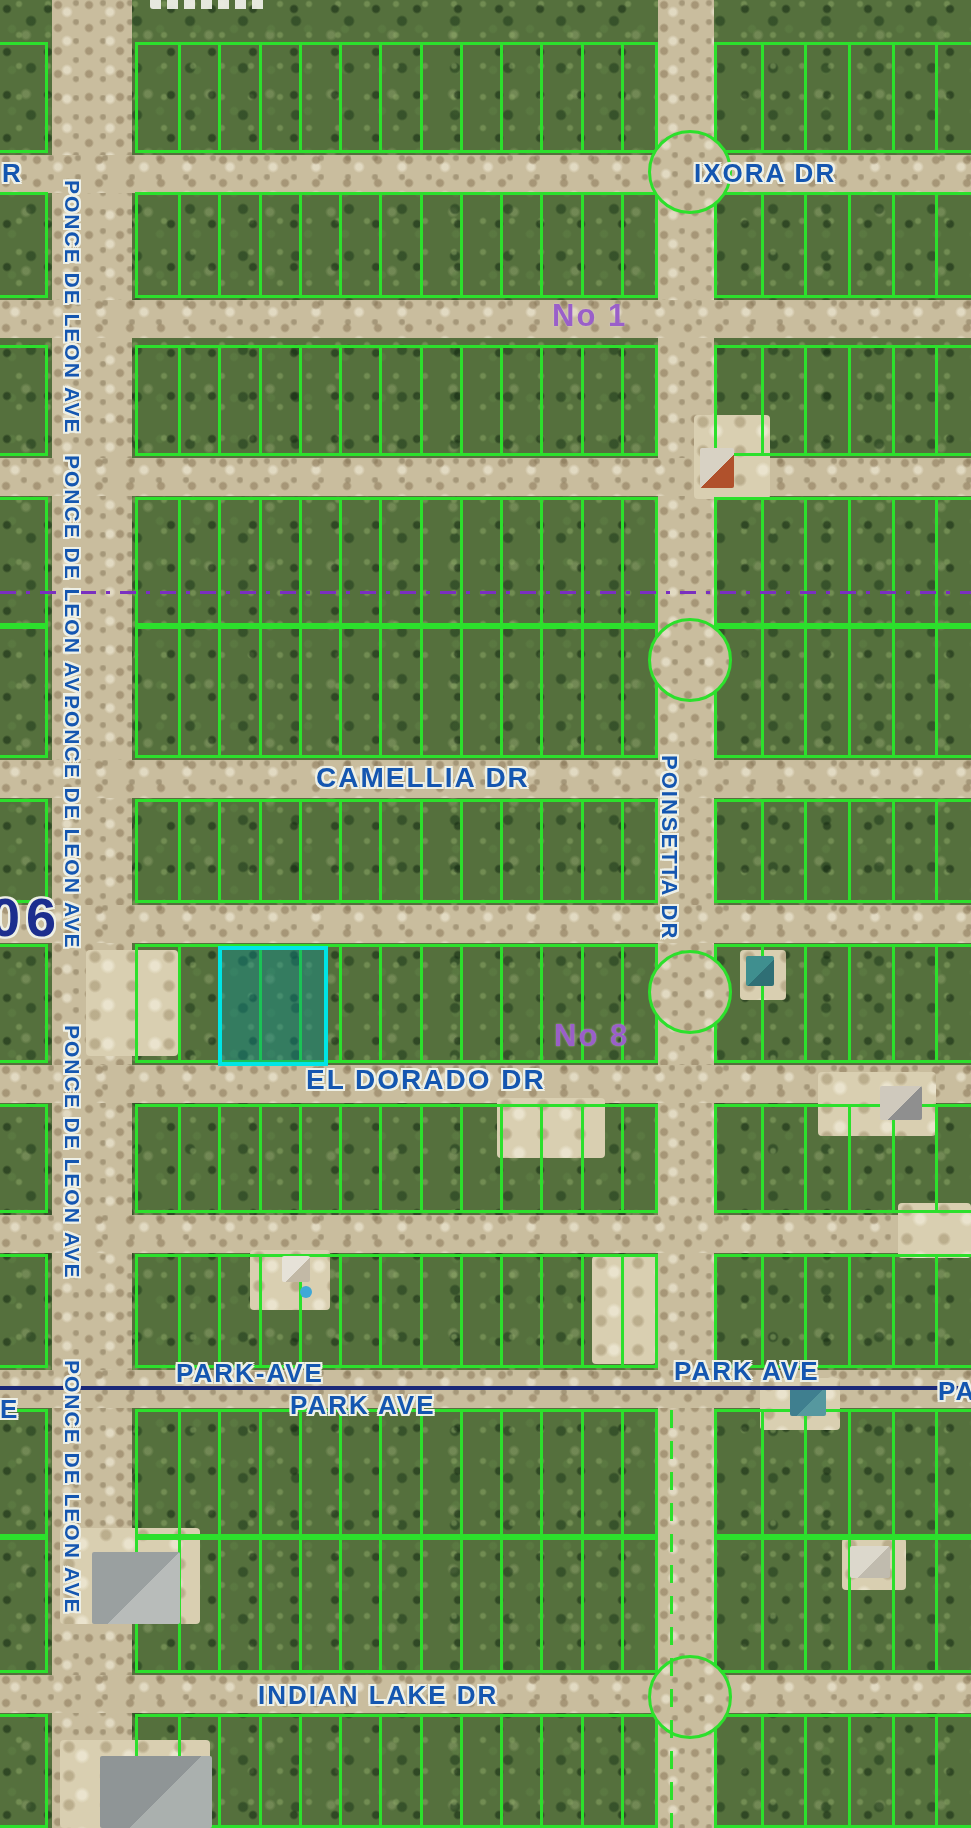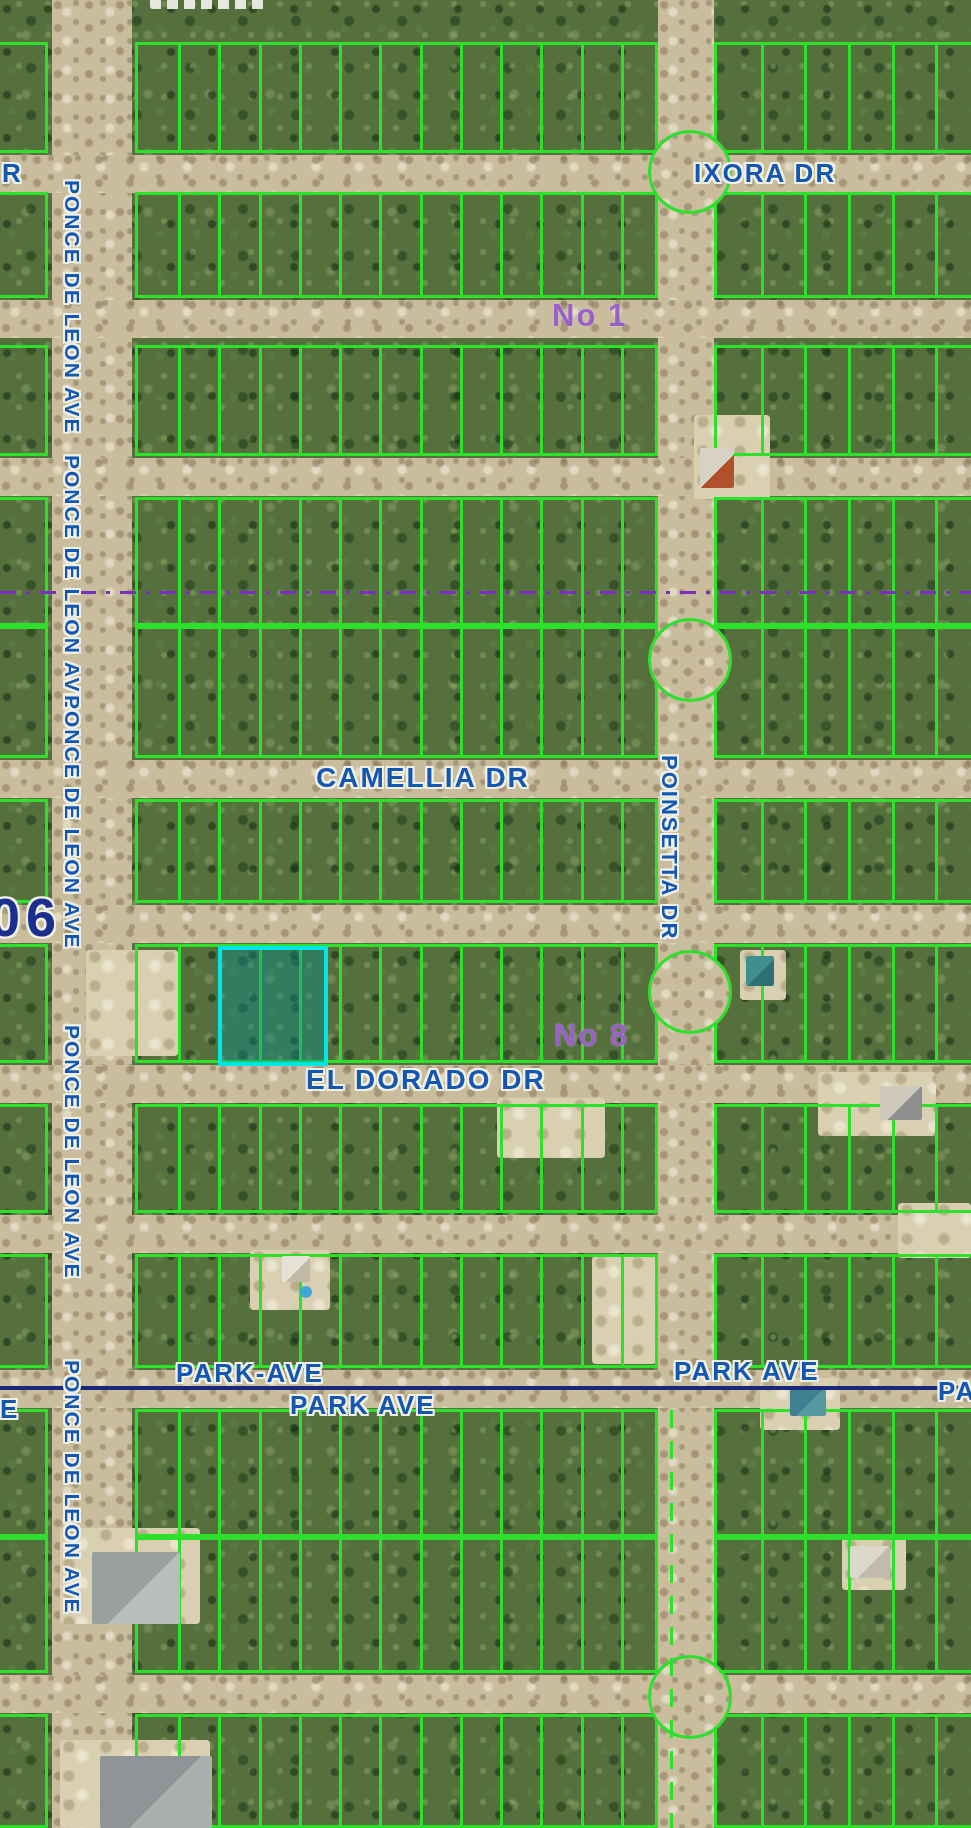--- a/index.html
+++ b/index.html
@@ -380,20 +380,21 @@
 
   <div class="hl-parcel"></div>
 
   <div class="lbl z50" style="left:694px;top:158px;font-size:26px;">IXORA DR</div>
   <div class="lbl z50" style="left:316px;top:762px;font-size:28px;">CAMELLIA DR</div>
   <div class="lbl z50" style="left:306px;top:1064px;font-size:28px;">EL DORADO DR</div>
   <div class="lbl z50" style="left:148px;top:1358px;font-size:26px;margin-left:28px;">PARK-AVE</div>
   <div class="lbl z50" style="left:290px;top:1390px;font-size:26px;">PARK AVE</div>
   <div class="lbl z50" style="left:674px;top:1356px;font-size:26px;">PARK AVE</div>
   <div class="lbl z50" style="left:938px;top:1376px;font-size:26px;">PA</div>
+  <div class="lbl z50" style="left:258px;top:1680px;font-size:26px;">INDIAN LAKE DR</div>
   <div class="lbl z50" style="left:2px;top:158px;font-size:26px;">R</div>
   <div class="lbl z50" style="left:0px;top:1394px;font-size:26px;">E</div>
 
   <div class="lbl vlbl z50" style="left:84px;top:180px;">PONCE DE LEON AVE</div>
   <div class="lbl vlbl z50" style="left:84px;top:455px;">PONCE DE LEON AVE</div>
   <div class="lbl vlbl z50" style="left:84px;top:695px;">PONCE DE LEON AVE</div>
   <div class="lbl vlbl z50" style="left:84px;top:1025px;">PONCE DE LEON AVE</div>
   <div class="lbl vlbl z50" style="left:84px;top:1360px;">PONCE DE LEON AVE</div>
   <div class="lbl vlbl z50" style="left:682px;top:755px;font-size:22px;">POINSETTA DR</div>
 

